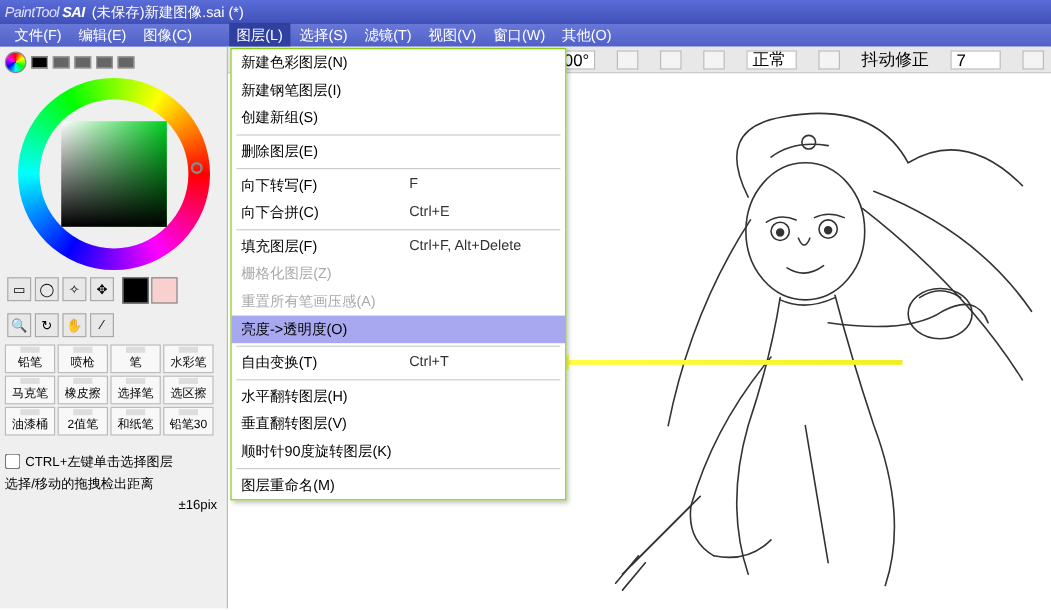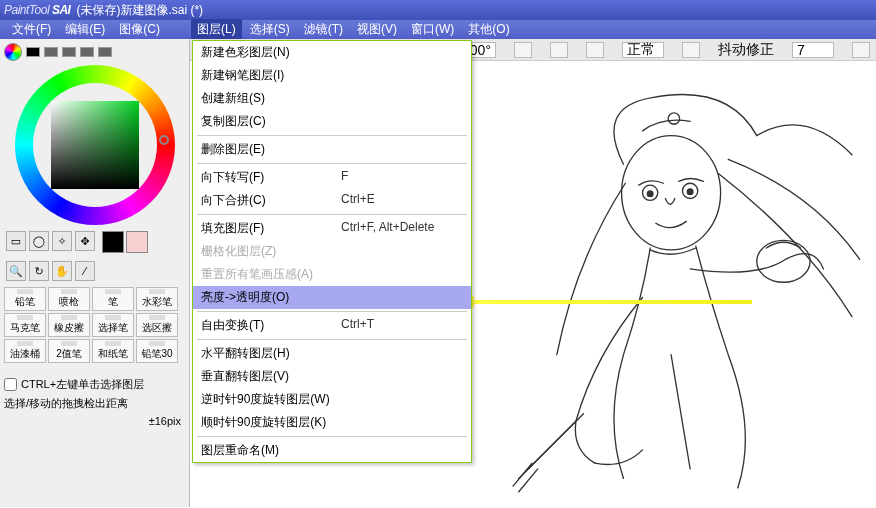--- a/index.html
+++ b/index.html
@@ -223,24 +223,20 @@
       <span class="shortcut"></span>
     </div>
     <div class="dd-item">
       <span class="label">新建钢笔图层(I)</span>
       <span class="shortcut"></span>
     </div>
     <div class="dd-item">
       <span class="label">创建新组(S)</span>
       <span class="shortcut"></span>
     </div>
-    <div class="dd-item">
-      <span class="label">复制图层(C)</span>
-      <span class="shortcut"></span>
-    </div>
     <div class="dd-sep"></div>
     <div class="dd-item">
       <span class="label">删除图层(E)</span>
       <span class="shortcut"></span>
     </div>
     <div class="dd-sep"></div>
     <div class="dd-item">
       <span class="label">向下转写(F)</span>
       <span class="shortcut">F</span>
     </div>
@@ -273,24 +269,20 @@
     <div class="dd-sep"></div>
     <div class="dd-item">
       <span class="label">水平翻转图层(H)</span>
       <span class="shortcut"></span>
     </div>
     <div class="dd-item">
       <span class="label">垂直翻转图层(V)</span>
       <span class="shortcut"></span>
     </div>
     <div class="dd-item">
-      <span class="label">逆时针90度旋转图层(W)</span>
-      <span class="shortcut"></span>
-    </div>
-    <div class="dd-item">
       <span class="label">顺时针90度旋转图层(K)</span>
       <span class="shortcut"></span>
     </div>
     <div class="dd-sep"></div>
     <div class="dd-item">
       <span class="label">图层重命名(M)</span>
       <span class="shortcut"></span>
     </div>
   </div>
 

